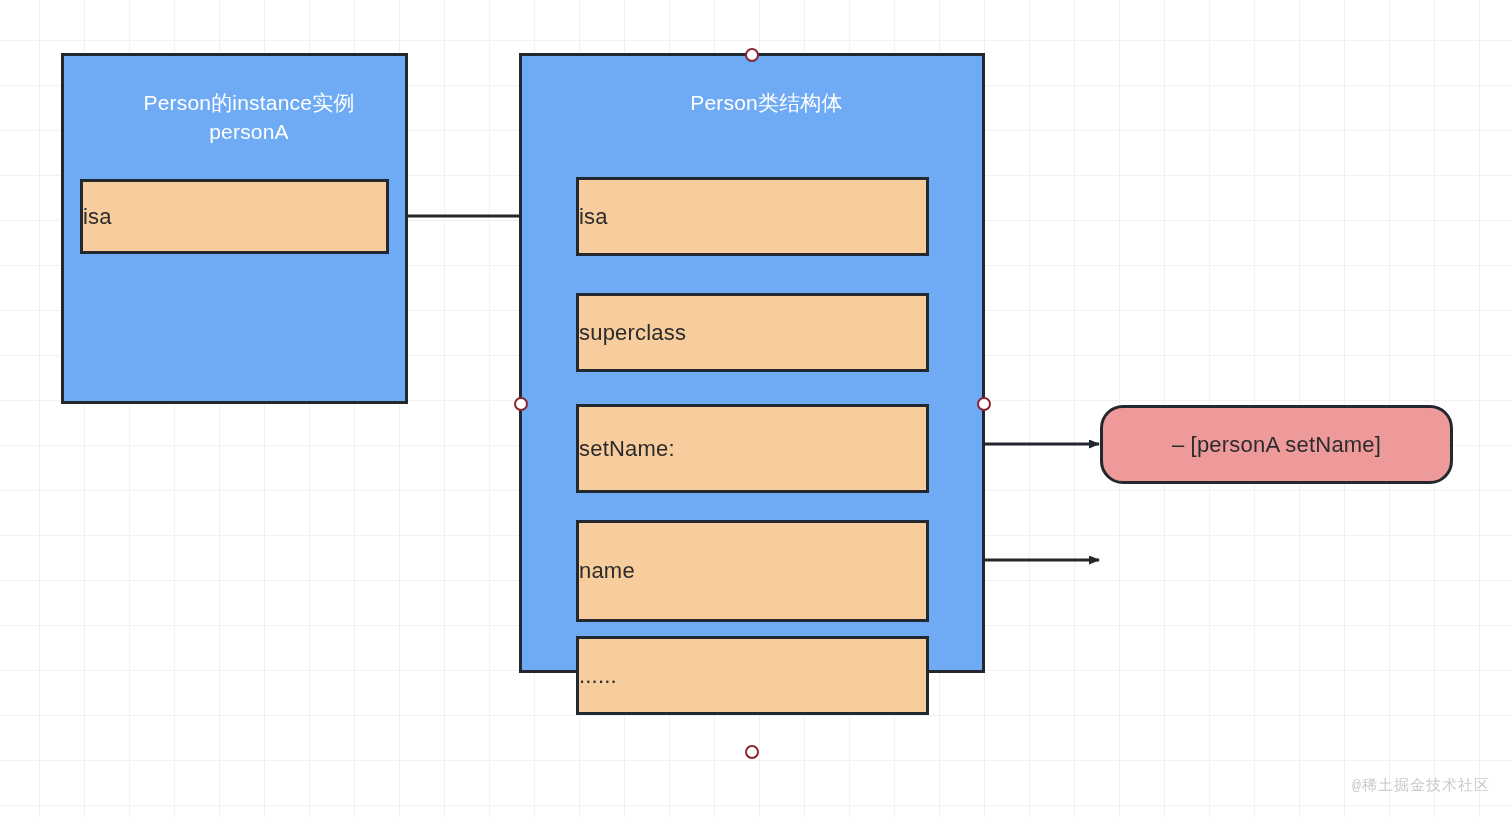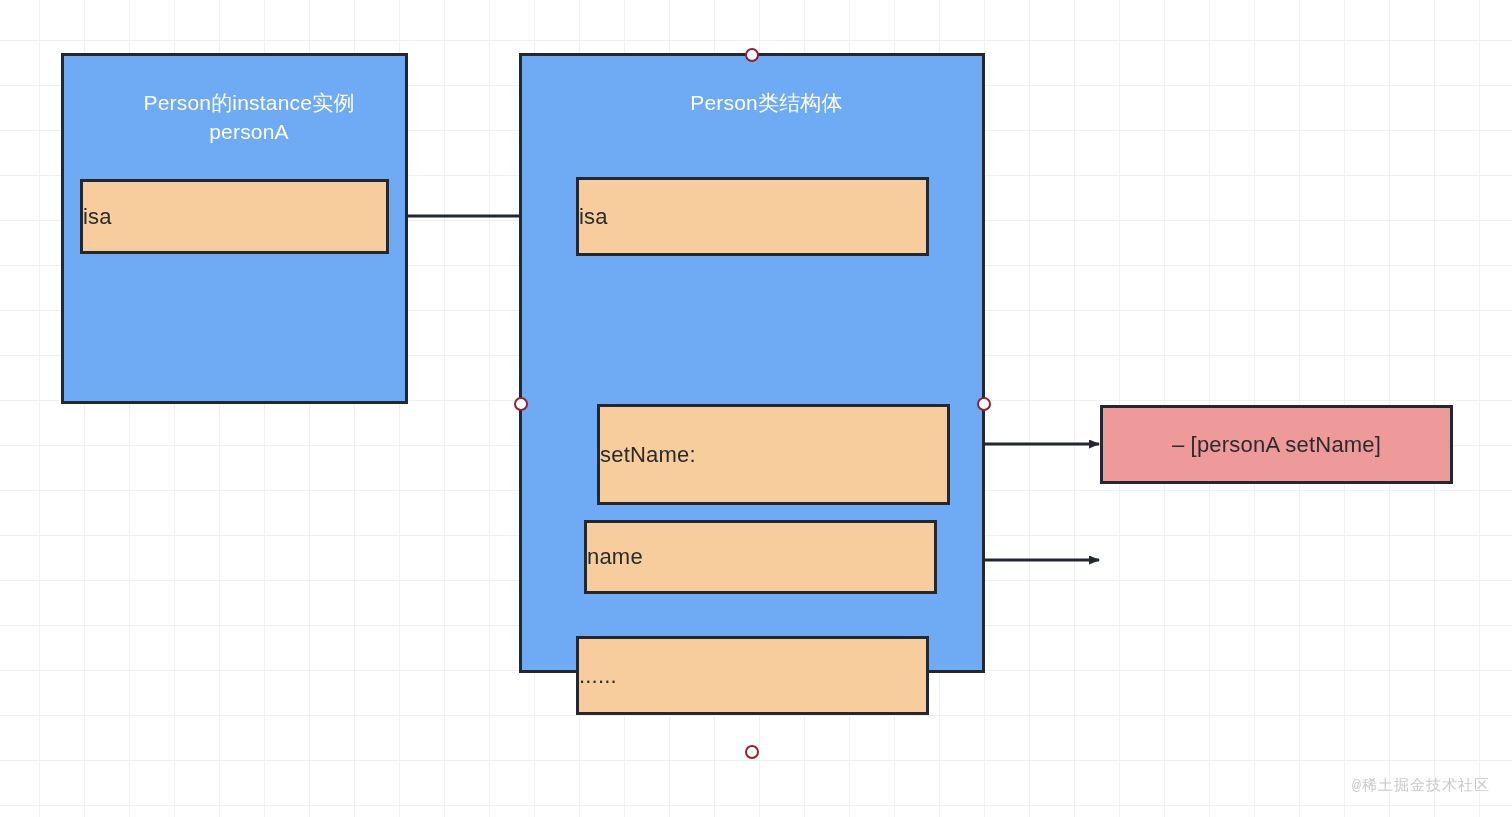--- a/index.html
+++ b/index.html
@@ -135,34 +135,37 @@
   </div>
 
   <div class="node container-box" style="left:519px; top:53px; width:466px; height:620px;">
     <div class="container-title">Person类结构体</div>
   </div>
 
   <div class="slot" style="left:576px; top:177px; width:353px; height:79px;">
     <span>isa</span>
   </div>
 
+  <div class="slot" style="left:576px; top:293px; width:353px; height:79px;">
+    <span>superclass</span>
+  </div>
 
-  <div class="slot" style="left:597px; top:404px; width:353px; height:101px;">
+  <div class="slot" style="left:576px; top:404px; width:353px; height:89px;">
     <span>setName:</span>
   </div>
 
-  <div class="slot" style="left:576px; top:520px; width:353px; height:74px;margin-left:8px;">
+  <div class="slot" style="left:576px; top:520px; width:353px; height:102px;">
     <span>name</span>
   </div>
 
   <div class="slot" style="left:576px; top:636px; width:353px; height:79px;">
     <span>......</span>
   </div>
 
-  <div class="msg-box" style="left:1100px; top:405px; width:353px; height:79px;">
+  <div class="msg-box" style="left:1100px; top:405px; width:353px; height:79px;border-radius:23px;">
     <span>– [personA setName]</span>
   </div>
 
 
   <div class="handle" style="left:752px; top:55px;"></div>
   <div class="handle" style="left:521px; top:404px;"></div>
   <div class="handle" style="left:984px; top:404px;"></div>
   <div class="handle" style="left:752px; top:752px;"></div>
 
   <div class="watermark">@稀土掘金技术社区</div>

